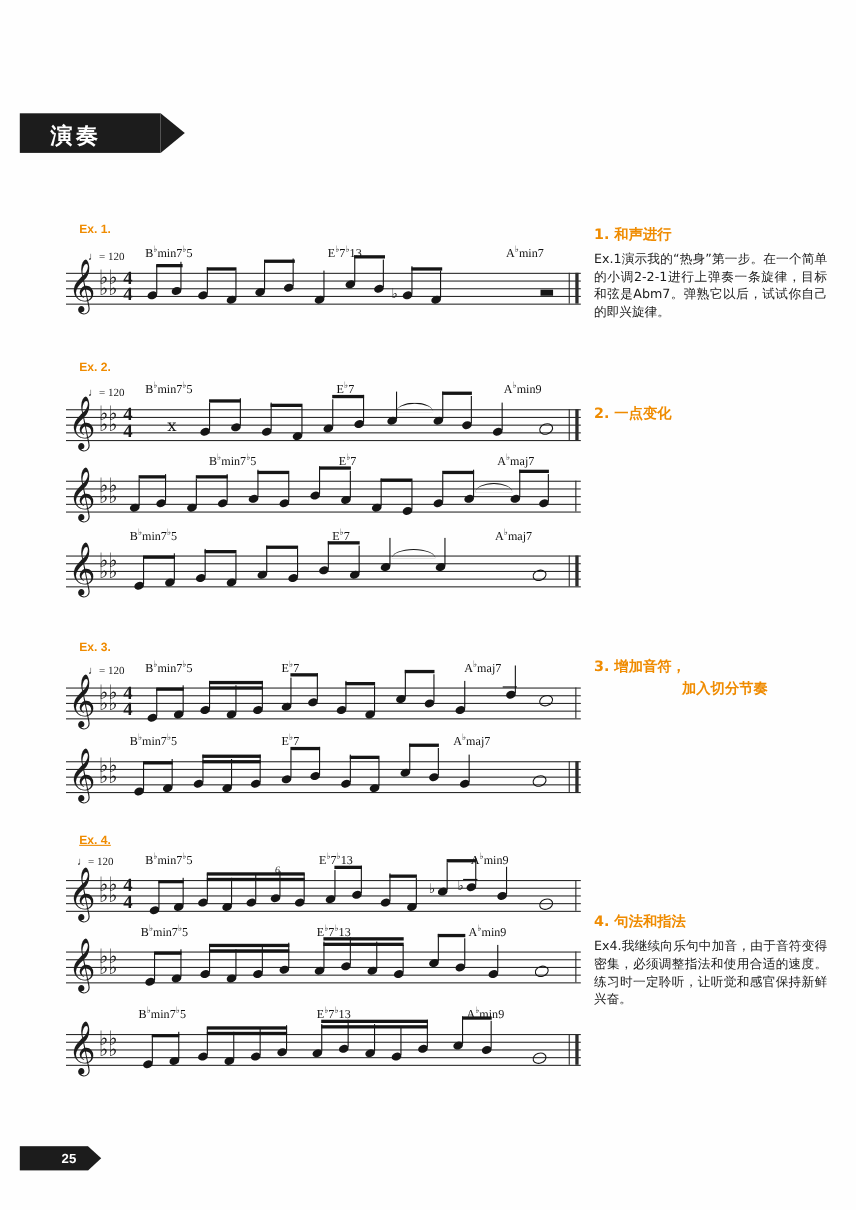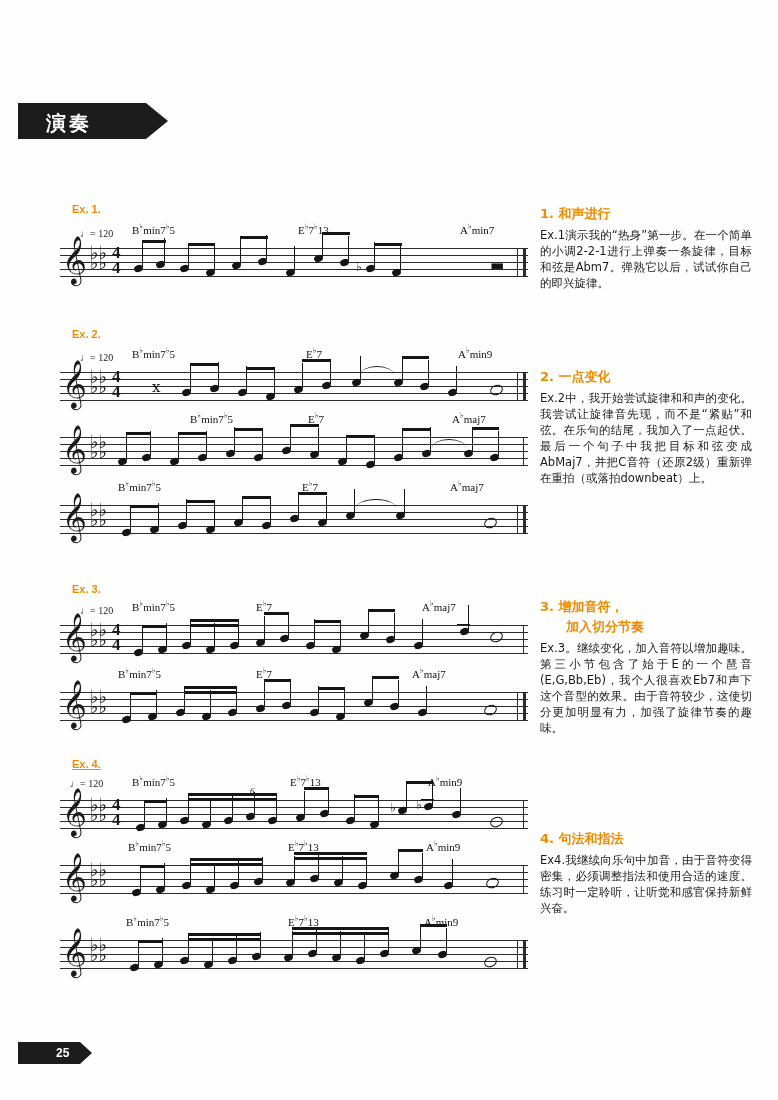--- a/index.html
+++ b/index.html
@@ -58,21 +58,21 @@
     font-family:"DejaVu Sans", sans-serif;
   }
 
   
   .notes { position:absolute; left:540px; width:212px; }
   .note-title {
     color:#ef8b00; font-weight:bold; font-size:13px; line-height:18px;
     margin:0 0 4px 0;
     font-family:"DejaVu Sans", sans-serif;
   }
-  .note-title .indent { display:block; padding-left:26px; }
+  .note-title .indent { display:block; padding-left:26px;text-align:center; }
   .note-body {
     color:#1a1a1a; font-size:11.5px; line-height:16px; text-align:justify;
     font-family:"DejaVu Sans", sans-serif;
   }
 
   
   .ex-label {
     position:absolute; color:#ef8b00; font-weight:bold; font-size:11px;
     font-family:"Liberation Sans", sans-serif;
   }
@@ -183,29 +183,27 @@
   <div class="ex-label" style="left:72px; top:583px;">Ex. 3.</div>
   <div class="ex-label" style="left:72px; top:758px;text-decoration:underline;">Ex. 4.</div>
 
   <div class="notes" style="top:205px;">
     <div class="note-title">1. 和声进行</div>
     <div class="note-body">Ex.1演示我的“热身”第一步。在一个简单的小调2-2-1进行上弹奏一条旋律，目标和弦是Abm7。弹熟它以后，试试你自己的即兴旋律。</div>
   </div>
 
   <div class="notes" style="top:368px;">
     <div class="note-title">2. 一点变化</div>
-    <div class="note-body">Ex.2中，我开始尝试旋律和和声的变化。我尝试让旋律音先现，而不是“紧贴”和弦。在乐句的结尾，我加入了一点起伏。最后一个句子中我把目标和弦变成AbMaj7，并把C音符（还原2级）重新弹在重拍（或落拍downbeat）上。</div>
   </div>
 
   <div class="notes" style="top:598px;">
     <div class="note-title">3. 增加音符，</div>
     <div class="note-title" style="margin-top:-2px;">
       <span class="indent">加入切分节奏</span>
     </div>
-    <div class="note-body" style="margin-top:4px;">Ex.3。继续变化，加入音符以增加趣味。第三小节包含了始于E的一个琶音(E,G,Bb,Eb)，我个人很喜欢Eb7和声下这个音型的效果。由于音符较少，这使切分更加明显有力，加强了旋律节奏的趣味。</div>
   </div>
 
   <div class="notes" style="top:830px;">
     <div class="note-title">4. 句法和指法</div>
     <div class="note-body">Ex4.我继续向乐句中加音，由于音符变得密集，必须调整指法和使用合适的速度。练习时一定聆听，让听觉和感官保持新鲜兴奋。</div>
   </div>
 
   <div class="system" style="top:248px;">
     <div class="staff">
       <div class="line l0"></div>

